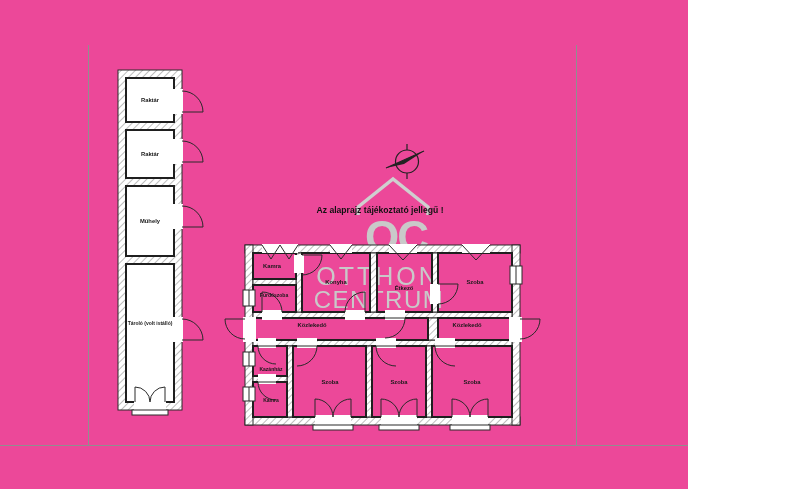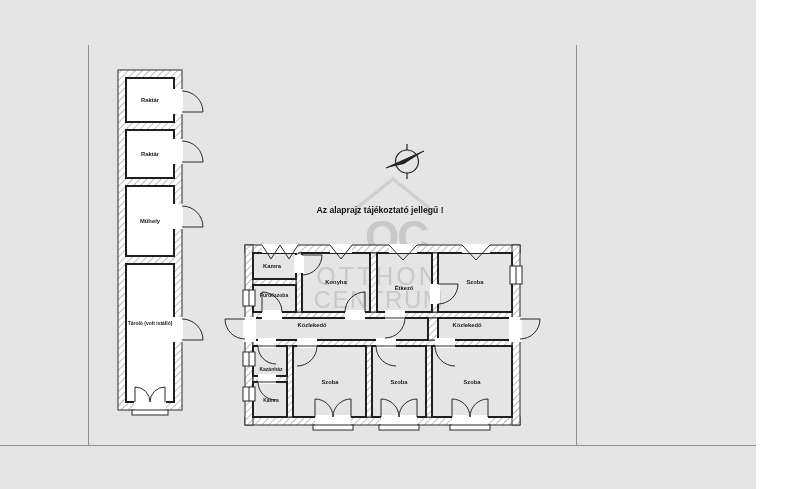--- a/index.html
+++ b/index.html
@@ -1,16 +1,16 @@
 <!DOCTYPE html>
 <html><head>
 <meta charset="utf-8">
 <style>
   html,body{margin:0;padding:0;background:#ffffff;}
-  .stage{position:relative;width:756px;height:489px;background:#e5e5e5;overflow:hidden;
+  .stage{position:relative;width:688px;height:489px;background:#ec4899;overflow:hidden;
          font-family:"Liberation Sans", sans-serif;}
   svg text{font-family:"Liberation Sans", sans-serif;}
   .room-label{font-size:5.8px;font-weight:bold;fill:#181818;text-anchor:middle;}
   .room-label-small{font-size:5px;font-weight:bold;fill:#181818;text-anchor:middle;}
   .disclaimer{font-size:8.6px;font-weight:bold;fill:#111111;text-anchor:middle;}
   .wm-logo{font-size:44px;font-weight:bold;text-anchor:middle;letter-spacing:-2px;}
   .wm-line1{font-size:25px;text-anchor:middle;letter-spacing:3px;}
   .wm-line2{font-size:24px;text-anchor:middle;letter-spacing:1.5px;}
   .wallseg{fill:url(#hatch);stroke:#2a2a2a;stroke-width:1;}
   .roomline{fill:none;stroke:#1f1f1f;stroke-width:2;}

